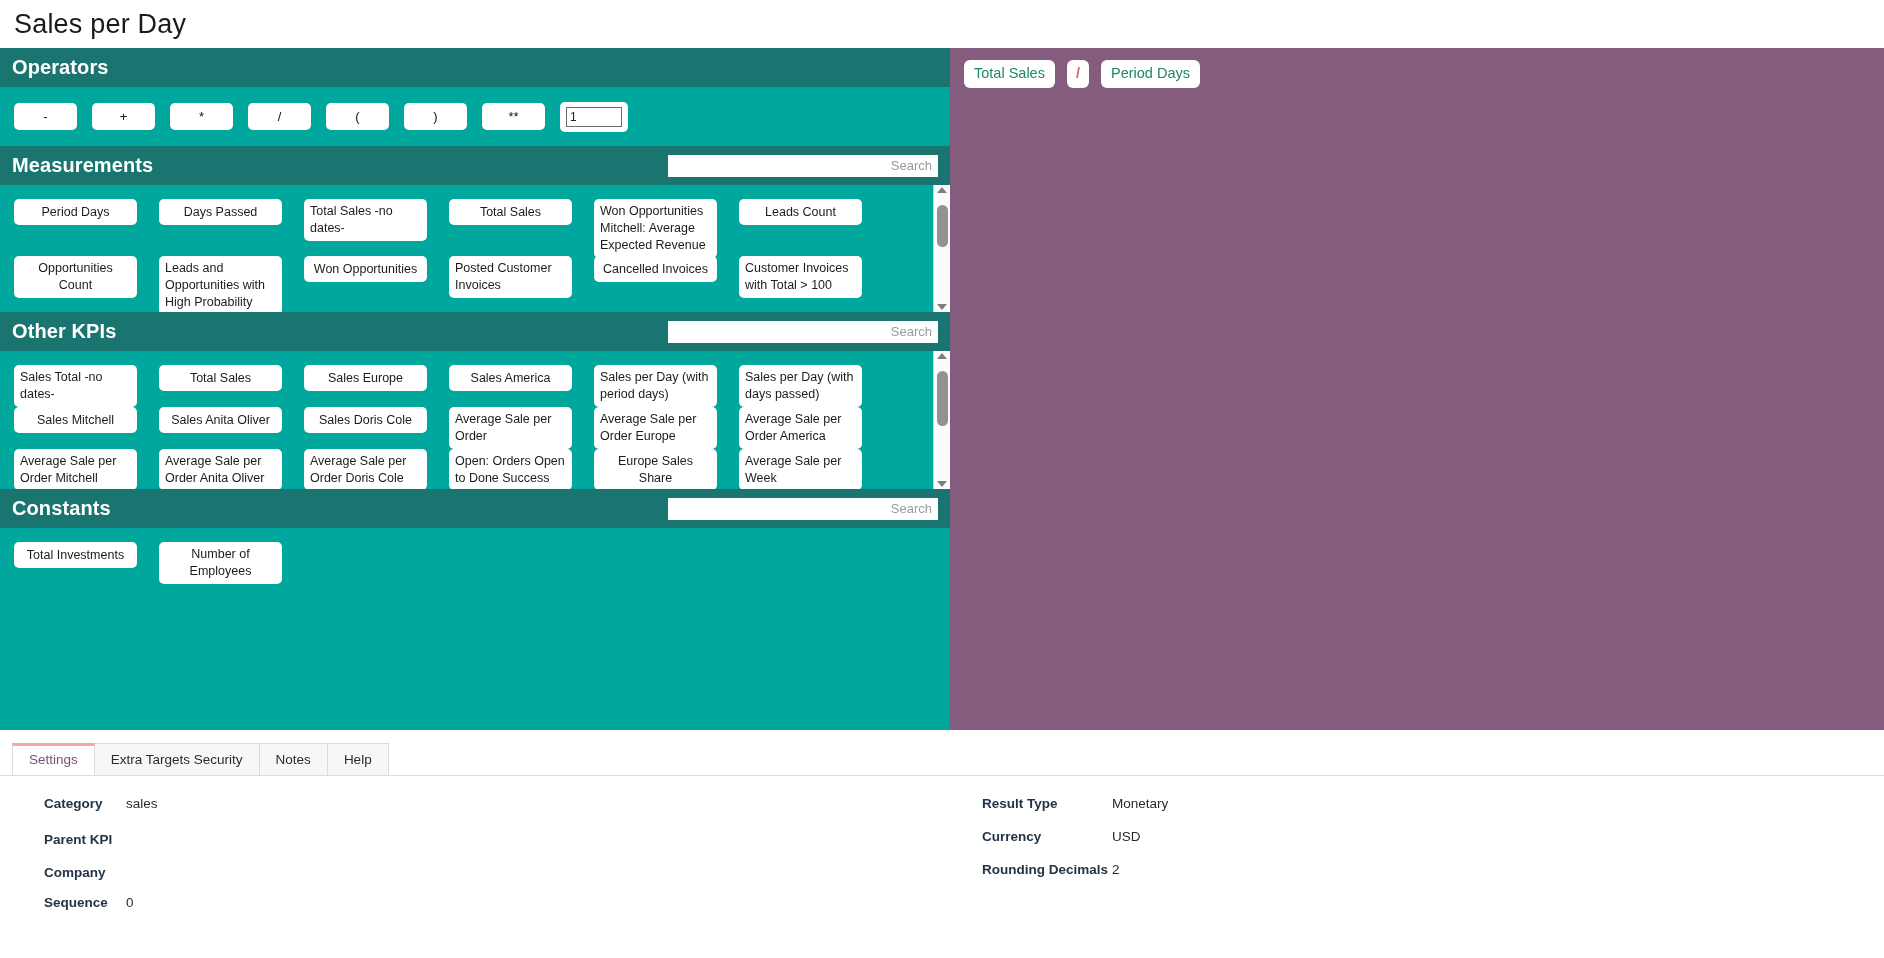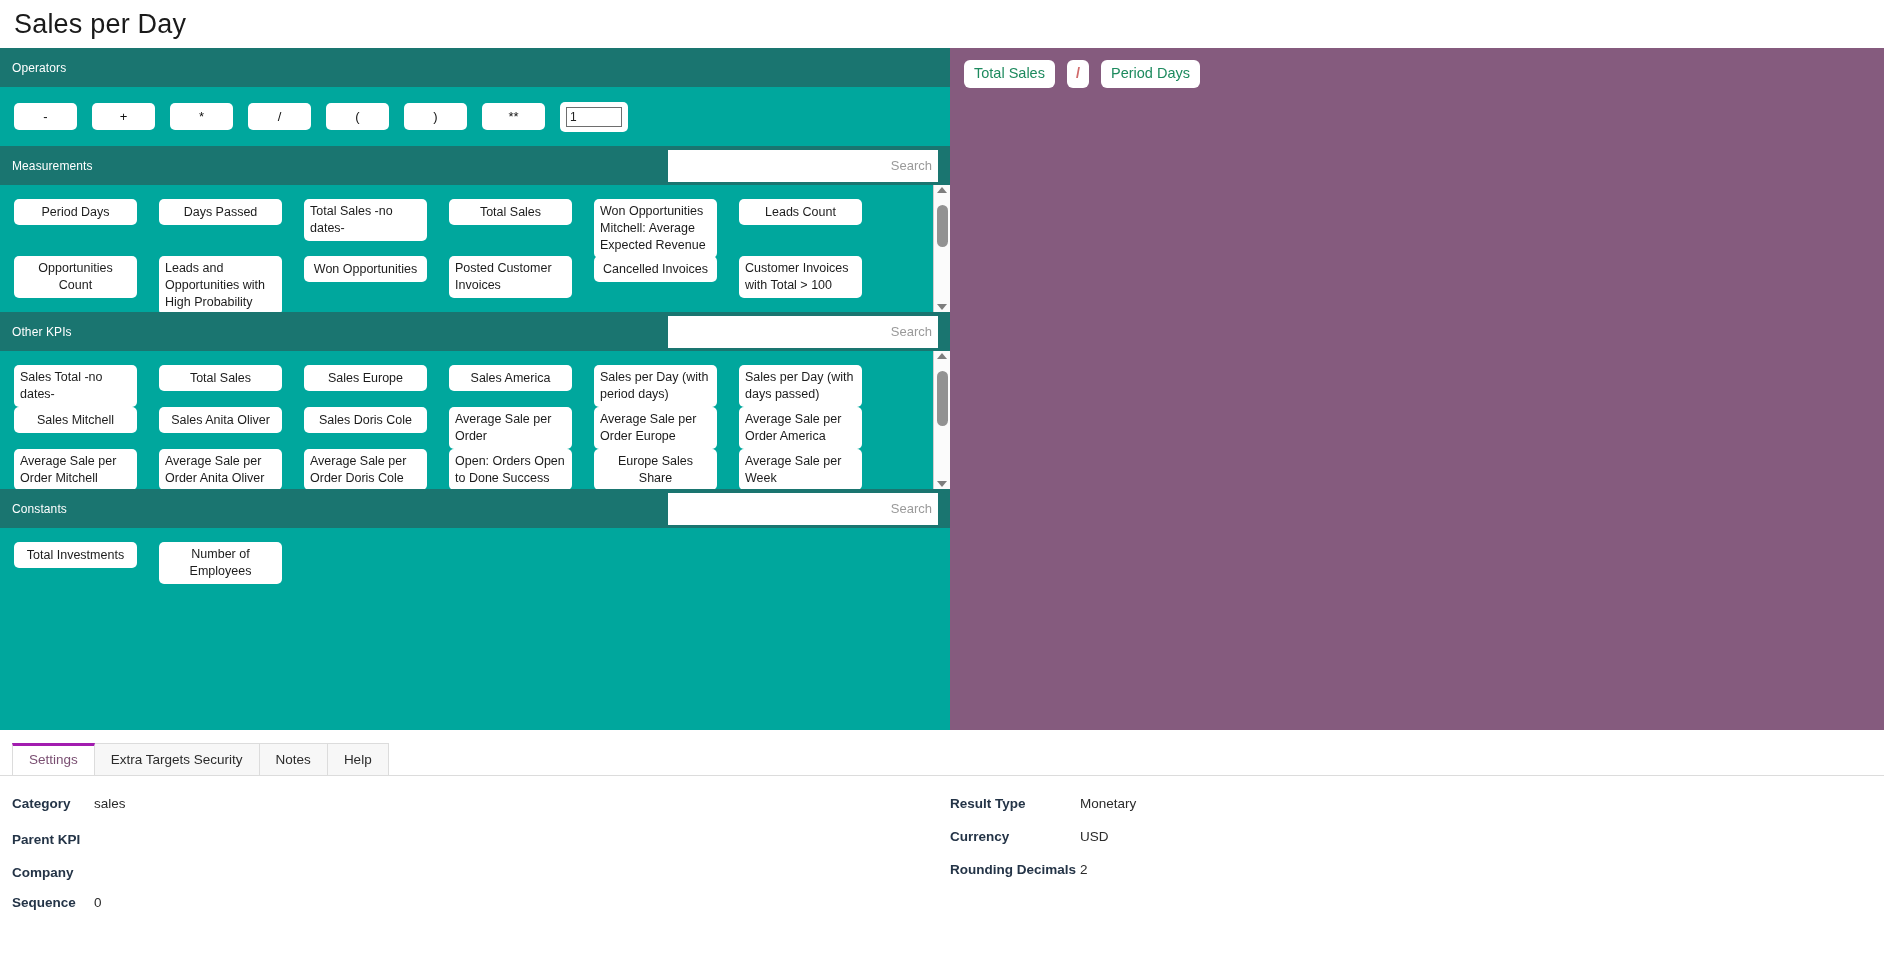--- a/index.html
+++ b/index.html
@@ -47,34 +47,34 @@
   .panel-header {
     background: #1a7570;
     height: 39px;
     display: flex;
     align-items: center;
     padding: 0 12px;
     justify-content: space-between;
   }
   .panel-title {
     color: #ffffff;
-    font-size: 12px;
-    font-weight: normal;
+    font-size: 20px;
+    font-weight: bold;
     letter-spacing: 0.1px;
   }
   .panel-body {
     background: #00a79d;
     position: relative;
     display: flex;
   }
 
   
   .search-wrap {
     width: 270px;
-    height: 32px;
+    height: 22px;
     background: #ffffff;
     display: flex;
     align-items: center;
   }
   .search-input {
     width: 100%;
     height: 100%;
     border: none;
     outline: none;
     background: transparent;
@@ -219,37 +219,38 @@
     background: #f7f7f7;
     border: 1px solid #dcdcdc;
     border-bottom: none;
     margin-right: -1px;
     cursor: pointer;
     line-height: 1.2;
   }
   .tab.active {
     background: #ffffff;
     color: #7a4f72;
-    border-top: 3px solid #a21caf;
+    border-top: 3px solid #fca5a5;
     padding-top: 6px;
     position: relative;
     z-index: 2;
   }
 
   
   .settings {
     display: flex;
     padding: 20px 0 0 0;
   }
   .settings-col { width: 950px; padding-left: 12px; }
   .settings-col.right { width: 700px; padding-left: 0; }
   .field {
     display: flex;
     align-items: baseline;
     height: 33px;
+    margin-left: 32px;
   }
   .field-label {
     font-size: 13.5px;
     font-weight: bold;
     color: #243447;
     width: 82px;
     flex: 0 0 82px;
   }
   .settings-col.right .field-label {
     width: 130px; flex: 0 0 130px;

